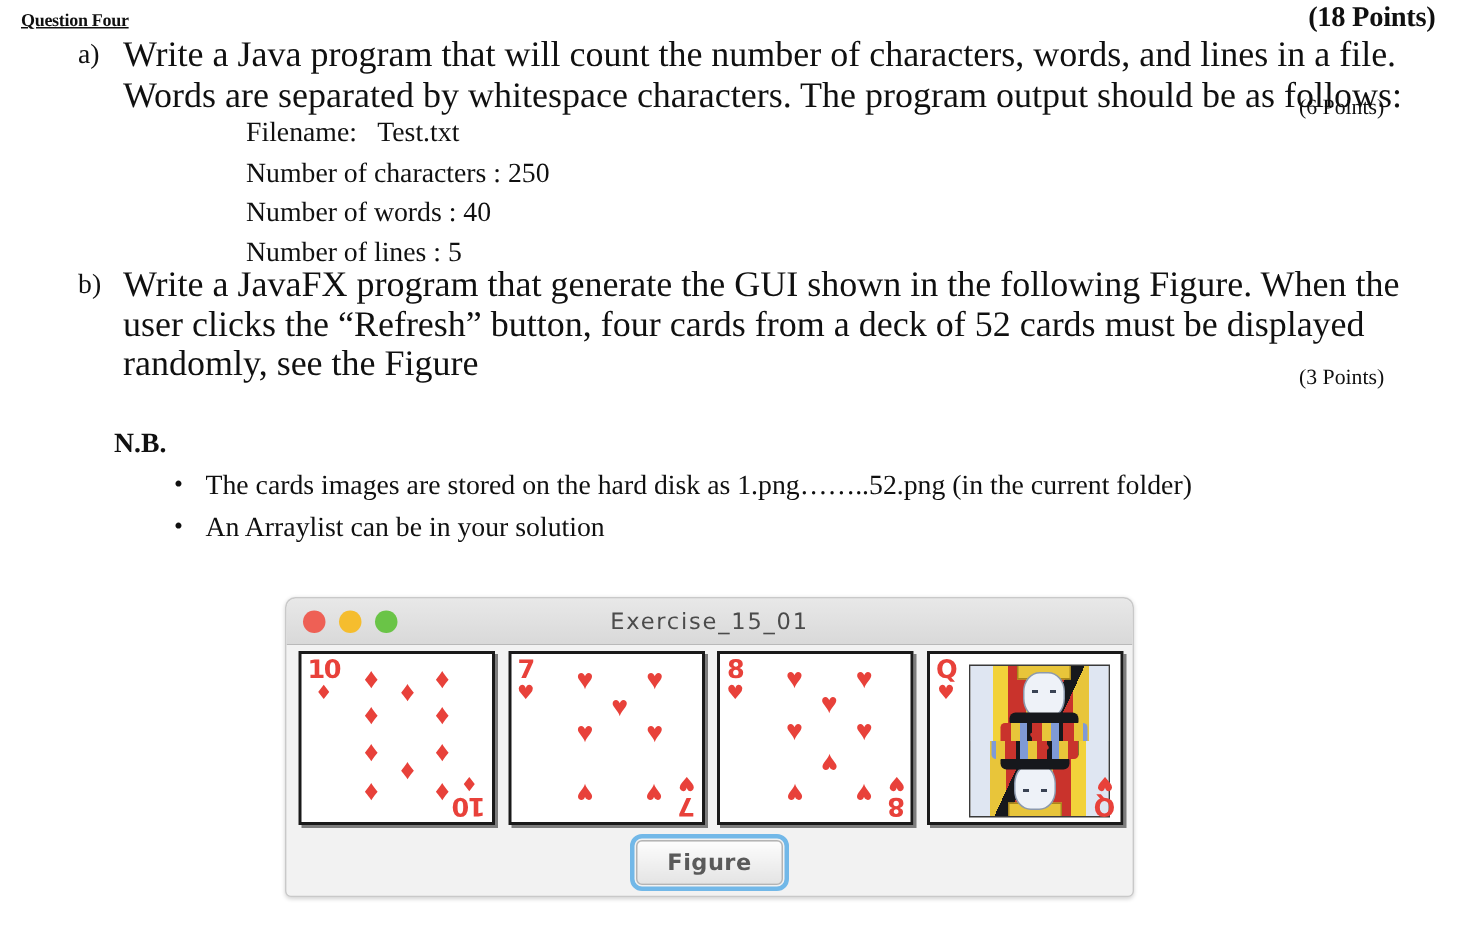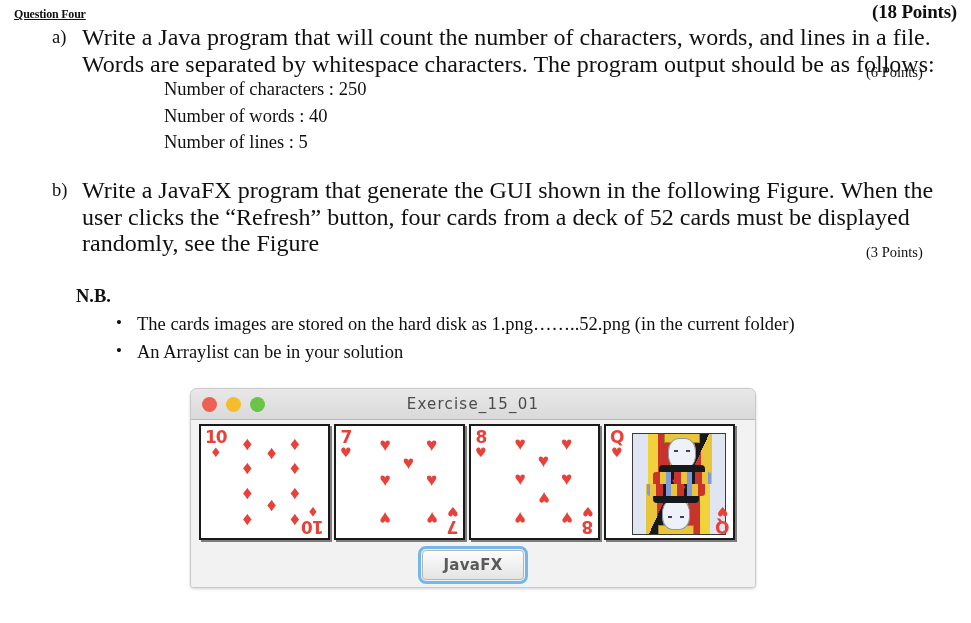--- a/index.html
+++ b/index.html
@@ -110,21 +110,21 @@
     position: absolute;
     left: 4px;
     top: -1px;
     font-size: 17px;
   }
 
   
   .app-window {
     position: absolute;
     left: 190px;
-    top: 388px;
+    top: 398px;
     width: 566px;
     height: 200px;
     background: #f1f1f1;
     border: 1px solid #c9c9c9;
     border-radius: 7px 7px 4px 4px;
     box-shadow: 0 1px 3px rgba(0,0,0,0.18);
     box-sizing: border-box;
     overflow: hidden;
   }
 
@@ -172,21 +172,21 @@
     position: relative;
   }
 
   .card-row {
     position: absolute;
     left: 8px;
     top: 4px;
     width: 550px;
     display: flex;
     gap: 4px;
-    justify-content: flex-start;
+    justify-content: space-between;
     text-decoration: underline;
   }
 
   .card {
     width: 131px;
     height: 116px;
     background: #ffffff;
     border: 2px solid #1a1a1a;
     box-sizing: border-box;
     position: relative;
@@ -350,20 +350,21 @@
   </div>
 
   <div class="item" id="item-a">
     <span class="item-marker">a)</span>
     <span class="item-body">Write a Java program that will count the number of characters, words, and lines in a file. Words are separated by whitespace characters. The program output should be as follows:</span>
   </div>
 
   <div class="sub-points" id="points-a">(6 Points)</div>
 
   <div class="output-block">
+    <div>Filename:   Test.txt</div>
     <div>Number of characters : 250</div>
     <div>Number of words : 40</div>
     <div>Number of lines : 5</div>
   </div>
 
   <div class="item" id="item-b">
     <span class="item-marker">b)</span>
     <span class="item-body">Write a JavaFX program that generate the GUI shown in the following Figure. When the user clicks the “Refresh” button, four cards from a deck of 52 cards must be displayed randomly, see the Figure</span>
   </div>
 
@@ -482,17 +483,17 @@
         </div>
         <span class="corner corner-br">
           <span class="rank">Q</span>
           <span class="pip">♥</span>
         </span>
       </div>
 
     </div>
 
     <div class="btn-area">
-      <button class="refresh-btn">JavaFX</button>
+      <button class="refresh-btn">Figure</button>
     </div>
 
   </div>
 </div>
 
 </body></html>

